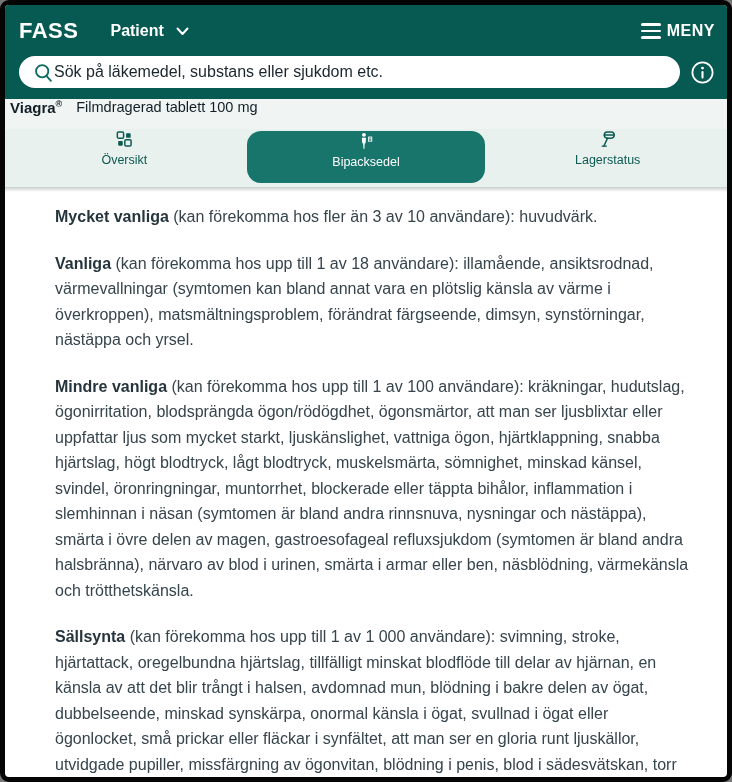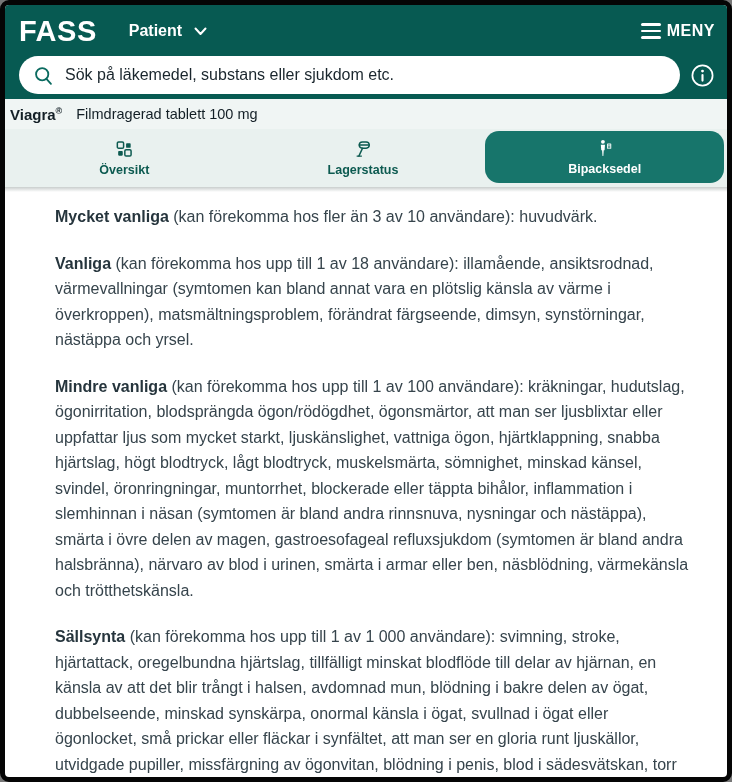--- a/index.html
+++ b/index.html
@@ -31,75 +31,75 @@
     height:94px;
     padding:0 12px 0 14px;
     color:#fff;
   }
   .topbar-row1{
     height:46px;
     display:flex;align-items:center;
     padding-top:6px;
   }
   .logo{
-    font-size:29px;font-weight:800;letter-spacing:.5px;color:#fff;cursor:pointer;
+    font-size:22px;font-weight:800;letter-spacing:.5px;color:#fff;cursor:pointer;
   }
   .nav-patient{
     margin-left:32px;display:flex;align-items:center;gap:12px;
     font-size:16px;font-weight:700;cursor:pointer;
   }
   .menu-btn{
     margin-left:auto;display:flex;align-items:center;gap:6px;
     font-size:16px;font-weight:800;letter-spacing:.5px;cursor:pointer;
   }
   .hamburger{display:inline-flex;flex-direction:column;gap:4px;}
   .hamburger span{display:block;width:20px;height:2.5px;background:#fff;border-radius:2px;}
   .topbar-row2{
     display:flex;align-items:center;gap:9px;
     padding-top:5px;
   }
   .searchbar{
-    flex:1;height:38px;background:#fff;border-radius:19px;
-    display:flex;align-items:center;gap:11px;padding:0 14px;
+    flex:1;height:32px;background:#fff;border-radius:19px;
+    display:flex;align-items:center;padding:0 14px;
   }
   .searchbar input{
     flex:1;border:none;outline:none;font-size:16px;
     font-family:"Liberation Sans","DejaVu Sans",sans-serif;
     color:var(--search-text);background:transparent;
   }
   .searchbar input::placeholder{color:var(--search-text);opacity:1;}
   .info-btn{width:26px;height:26px;flex:0 0 auto;cursor:pointer;display:flex;align-items:center;justify-content:center;}
   
   .product-bar{
     background:var(--product-bar-bg);
     height:30px;
-    display:flex;align-items:center;
+    display:flex;
     padding-left:5px;
     color:var(--product-text);
     font-size:14.5px;
   }
   .product-name{font-weight:800;font-size:15px;}
   .product-name sup{font-size:9px;font-weight:700;}
   .product-desc{margin-left:14px;}
   
   .tabs{
     background:var(--tabbar-bg);
     height:58px;
     display:flex;
     position:relative;
   }
   .tabs::after{
     content:"";position:absolute;left:0;right:0;bottom:-5px;height:5px;
     background:linear-gradient(#c9cecd,rgba(255,255,255,0));pointer-events:none;
   }
   .tab{
     flex:1 1 0;
-    display:flex;flex-direction:column;align-items:center;justify-content:center;
+    display:flex;flex-direction:column;align-items:center;justify-content:flex-start;
     gap:4px;
-    font-size:12.5px;font-weight:700;
+    font-size:12.5px;font-weight:400;
     color:var(--tab-text);
     cursor:pointer;
   }
   .tab svg{display:block;}
   .tab.active{
     background:var(--active-tab-bg);
     color:#fff;
     border-radius:14px;
     margin:2px 3px 4px;
   }
@@ -171,47 +171,47 @@
     <div class="tab">
       <span>
         <svg width="20" height="20" viewBox="0 0 24 24">
           <rect x="4" y="3.5" width="7.5" height="7.5" rx="1.5" fill="none" stroke="currentColor" stroke-width="1.8"></rect>
           <rect x="14.5" y="5" width="5.5" height="5.5" rx="1" fill="currentColor"></rect>
           <rect x="5" y="14.5" width="5.5" height="5.5" rx="1" fill="currentColor"></rect>
           <rect x="13" y="13" width="7.5" height="7.5" rx="1.5" fill="none" stroke="currentColor" stroke-width="1.8"></rect>
         </svg>
       </span>
       <span>Översikt</span>
-    </div>
-
-    <div class="tab">
-      <span>
-        <svg width="20" height="20" viewBox="0 0 24 24" fill="none" stroke="currentColor" stroke-width="1.7" stroke-linecap="round" stroke-linejoin="round">
-          <rect x="7.5" y="3.5" width="12" height="7.5" rx="3.7"></rect>
-          <line x1="7.5" y1="7.2" x2="19.5" y2="7.2"></line>
-          <path d="M11.5 11 L7 20.5"></path>
-          <line x1="5" y1="20.5" x2="10" y2="20.5"></line>
-        </svg>
-      </span>
-      <span>Lagerstatus</span>
     </div>
 
     <div class="tab active">
       <span>
         <svg width="20" height="20" viewBox="0 0 24 24" fill="currentColor">
           <circle cx="9.5" cy="4.6" r="2.3"></circle>
           <path d="M7 8.2h5l-.5 6.5h-1l-.5 7h-1l-.5-7h-1z"></path>
           <rect x="14.5" y="6.5" width="5" height="6.5" rx="0.8" fill="currentColor" opacity="0.95"></rect>
           <line x1="15.6" y1="8.3" x2="18.4" y2="8.3" stroke="var(--active-tab-bg)" stroke-width="0.9"></line>
           <line x1="15.6" y1="10" x2="18.4" y2="10" stroke="var(--active-tab-bg)" stroke-width="0.9"></line>
           <line x1="15.6" y1="11.6" x2="18.4" y2="11.6" stroke="var(--active-tab-bg)" stroke-width="0.9"></line>
         </svg>
       </span>
       <span>Bipacksedel</span>
     </div>
+
+    <div class="tab">
+      <span>
+        <svg width="20" height="20" viewBox="0 0 24 24" fill="none" stroke="currentColor" stroke-width="1.7" stroke-linecap="round" stroke-linejoin="round">
+          <rect x="7.5" y="3.5" width="12" height="7.5" rx="3.7"></rect>
+          <line x1="7.5" y1="7.2" x2="19.5" y2="7.2"></line>
+          <path d="M11.5 11 L7 20.5"></path>
+          <line x1="5" y1="20.5" x2="10" y2="20.5"></line>
+        </svg>
+      </span>
+      <span>Lagerstatus</span>
+    </div>
   </nav>
 
   <main class="content">
     <p>
       <span class="lead">Mycket vanliga</span><span> (kan förekomma hos fler än 3 av 10 användare): huvudvärk.</span>
     </p>
     <p>
       <span class="lead">Vanliga</span><span> (kan förekomma hos upp till 1 av 18 användare): illamående, ansiktsrodnad, värmevallningar (symtomen kan bland annat vara en plötslig känsla av värme i överkroppen), matsmältningsproblem, förändrat färgseende, dimsyn, synstörningar, nästäppa och yrsel.</span>
     </p>
     <p>

